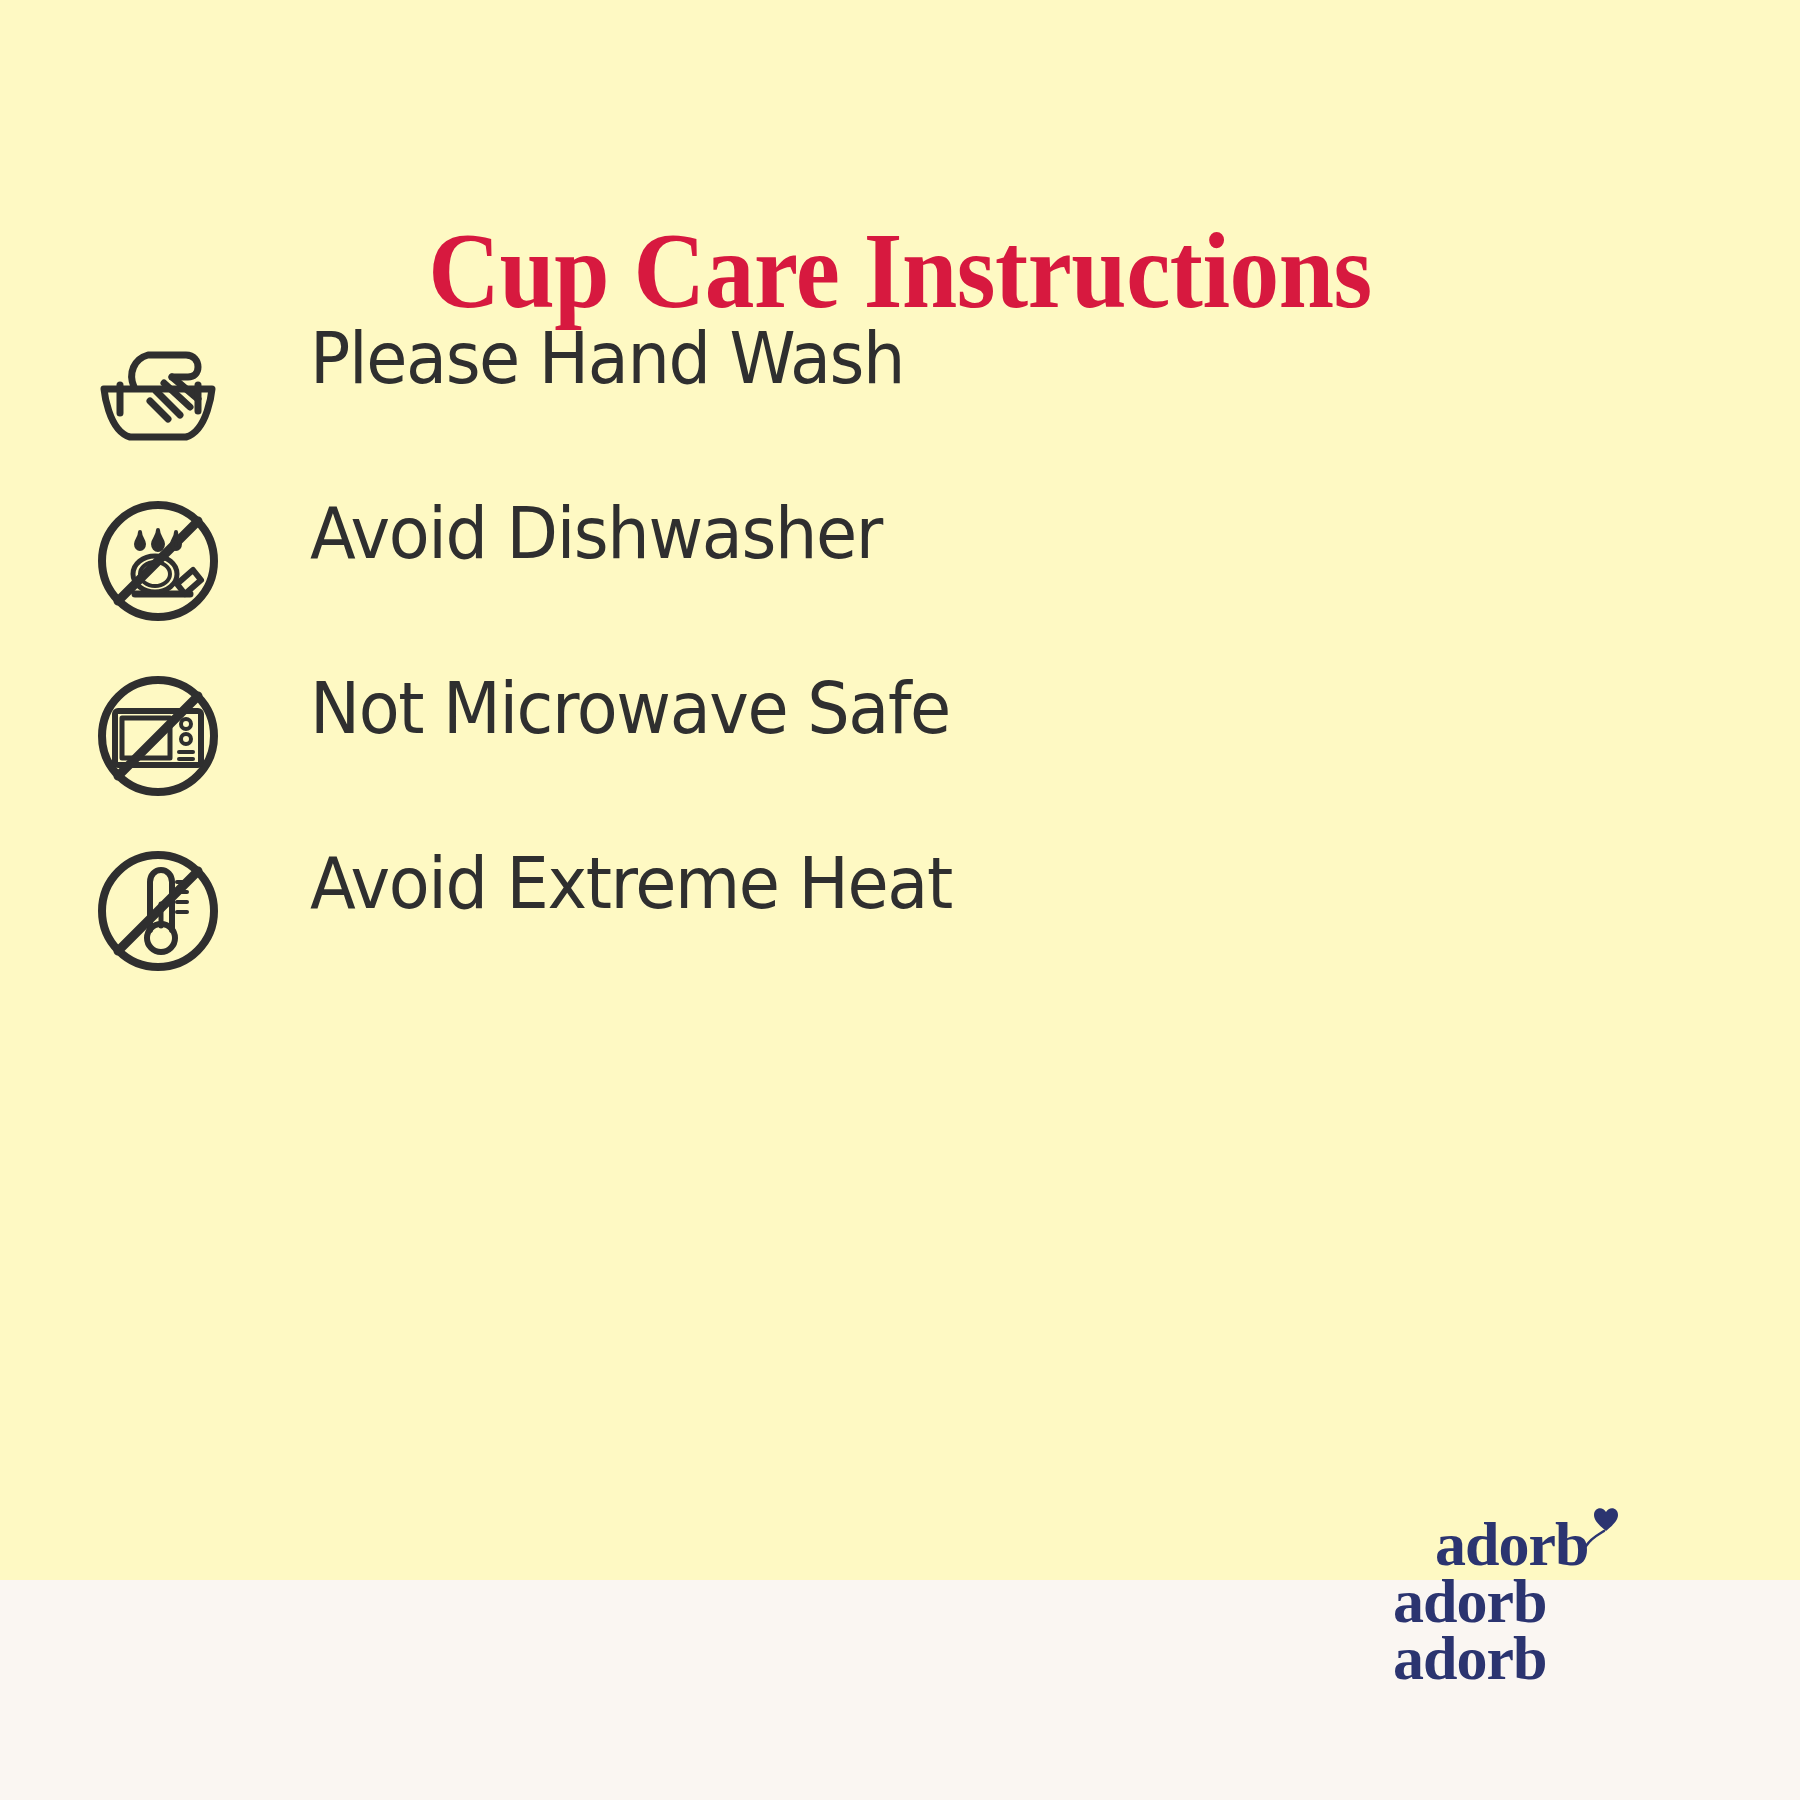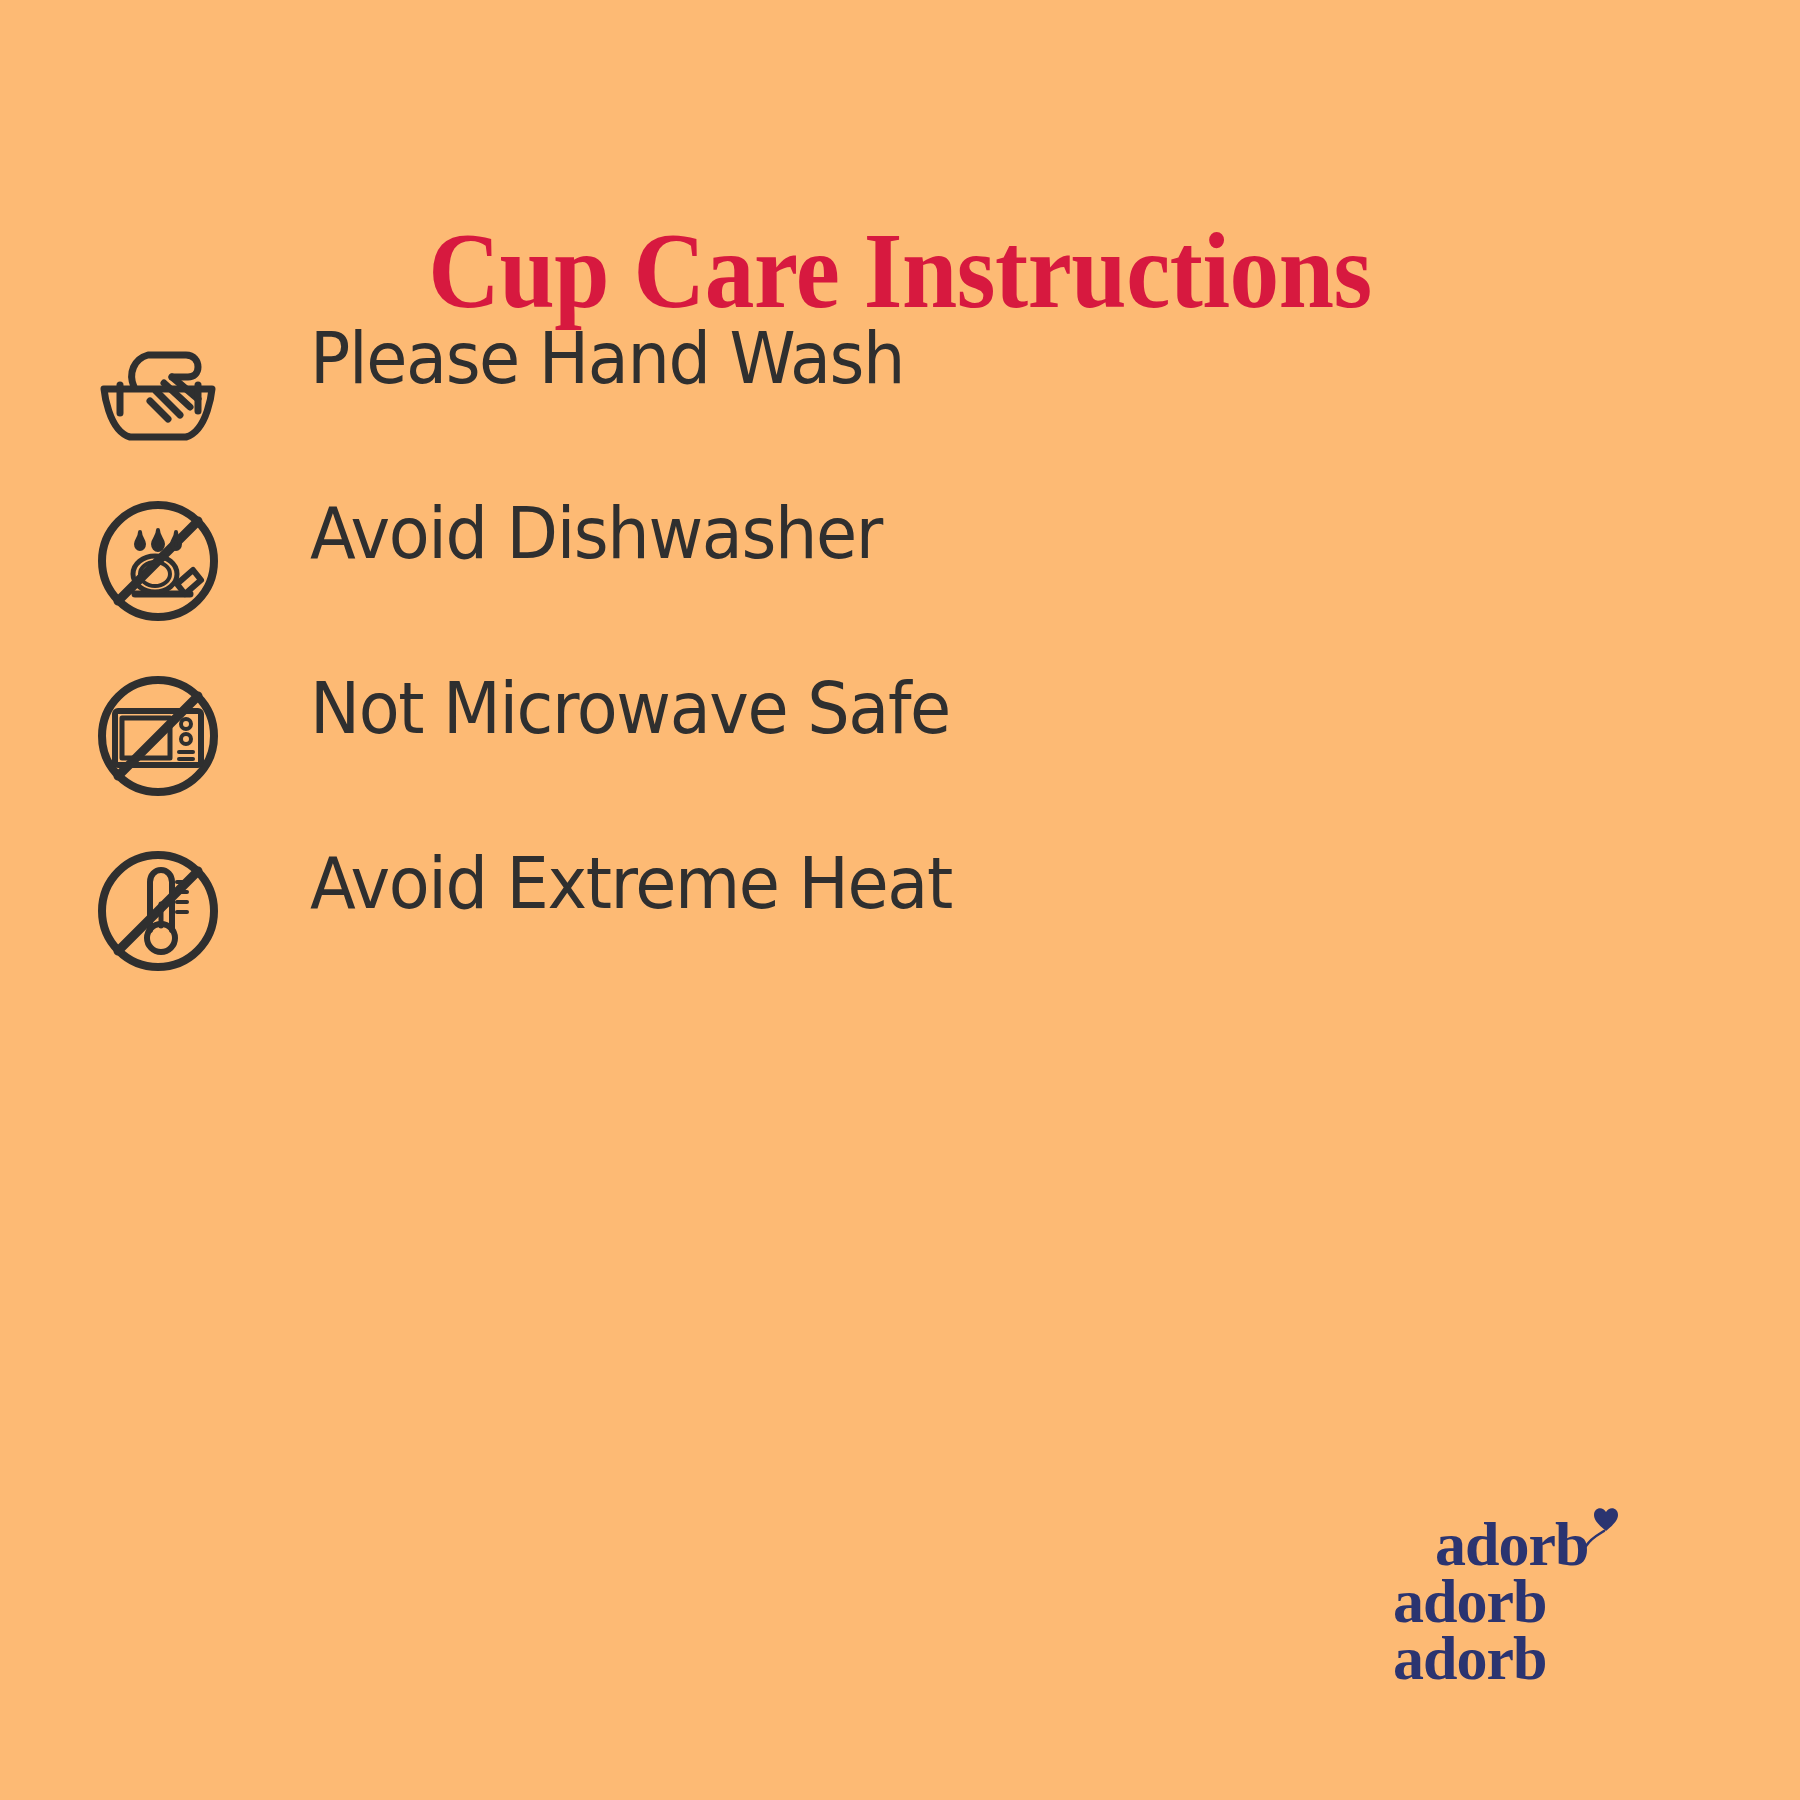--- a/index.html
+++ b/index.html
@@ -9,22 +9,22 @@
   body {
     width: 1800px;
     height: 1800px;
     background: #faf6f2;
     font-family: "Liberation Sans", sans-serif;
     overflow: hidden;
   }
   .card {
     position: relative;
     width: 1800px;
-    height: 1800px;
-    background: #fdba74;
+    height: 1580px;
+    background: #fef9c3;
     box-sizing: border-box;
   }
   .title {
     position: absolute;
     top: 142px;
     left: 0;
     width: 1800px;
     text-align: center;
     font-family: "Liberation Serif", "DejaVu Serif", serif;
     font-weight: 700;

